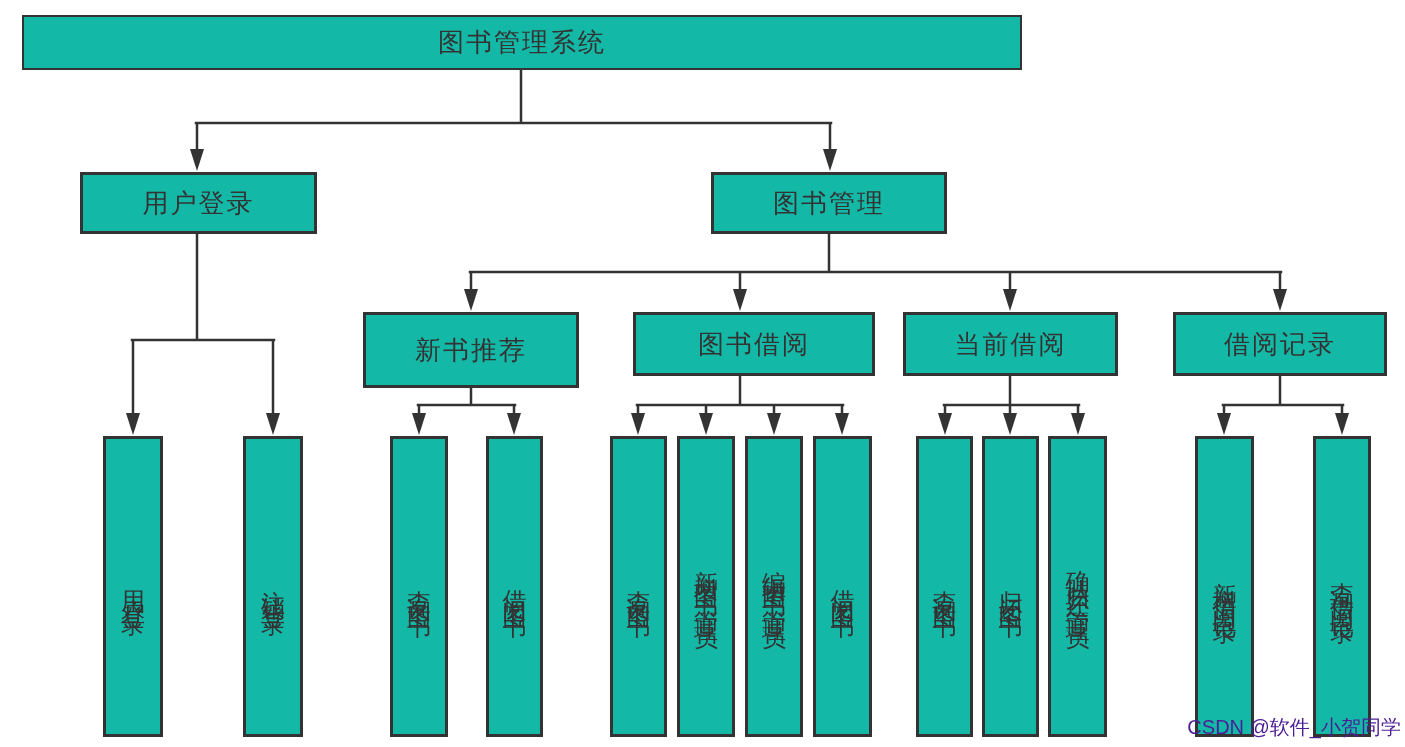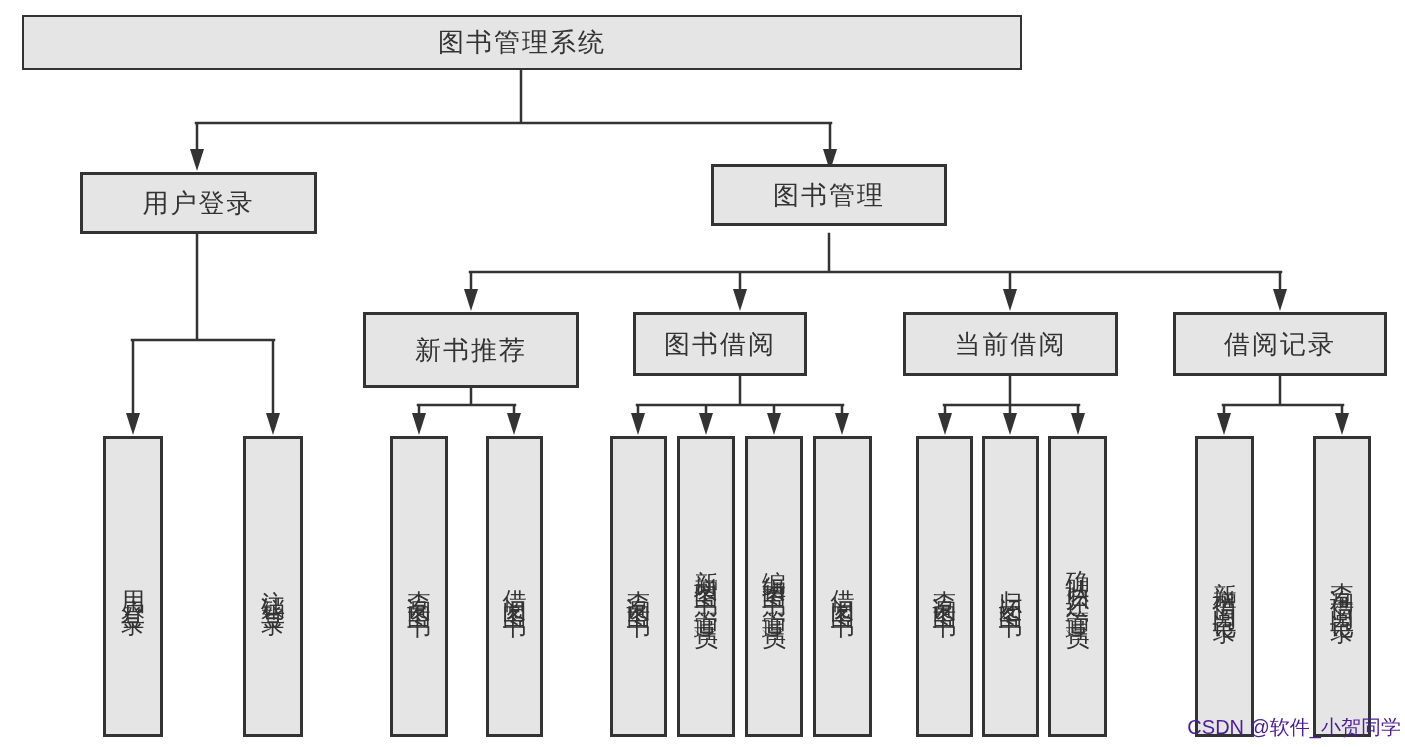--- a/index.html
+++ b/index.html
@@ -14,21 +14,21 @@
   }
   .connectors {
     position: absolute;
     left: 0; top: 0;
     width: 1405px; height: 747px;
     z-index: 0;
   }
   .box {
     position: absolute;
     box-sizing: border-box;
-    background: #e5e5e5;
+    background: #14b8a6;
     border: 3px solid #333333;
     display: flex;
     align-items: center;
     justify-content: center;
     z-index: 1;
   }
   .box.root { border-width: 2px; }
   .hlabel {
     font-size: 26px;
     letter-spacing: 2px;
@@ -93,28 +93,28 @@
     </g>
   </svg>
 
   <div class="box root" style="left:22px; top:15px; width:1000px; height:55px;">
     <span class="hlabel">图书管理系统</span>
   </div>
 
   <div class="box" style="left:80px; top:172px; width:237px; height:62px;">
     <span class="hlabel">用户登录</span>
   </div>
-  <div class="box" style="left:711px; top:164px; width:236px; height:62px;">
+  <div class="box" style="left:711px; top:172px; width:236px; height:62px;">
     <span class="hlabel">图书管理</span>
   </div>
 
   <div class="box" style="left:363px; top:312px; width:216px; height:76px;">
     <span class="hlabel">新书推荐</span>
   </div>
-  <div class="box" style="left:633px; top:312px; width:174px; height:64px;">
+  <div class="box" style="left:633px; top:312px; width:242px; height:64px;">
     <span class="hlabel">图书借阅</span>
   </div>
   <div class="box" style="left:903px; top:312px; width:215px; height:64px;">
     <span class="hlabel">当前借阅</span>
   </div>
   <div class="box" style="left:1173px; top:312px; width:214px; height:64px;">
     <span class="hlabel">借阅记录</span>
   </div>
 
   <div class="box leaf" style="left:103px; top:436px; width:60px; height:301px;">

